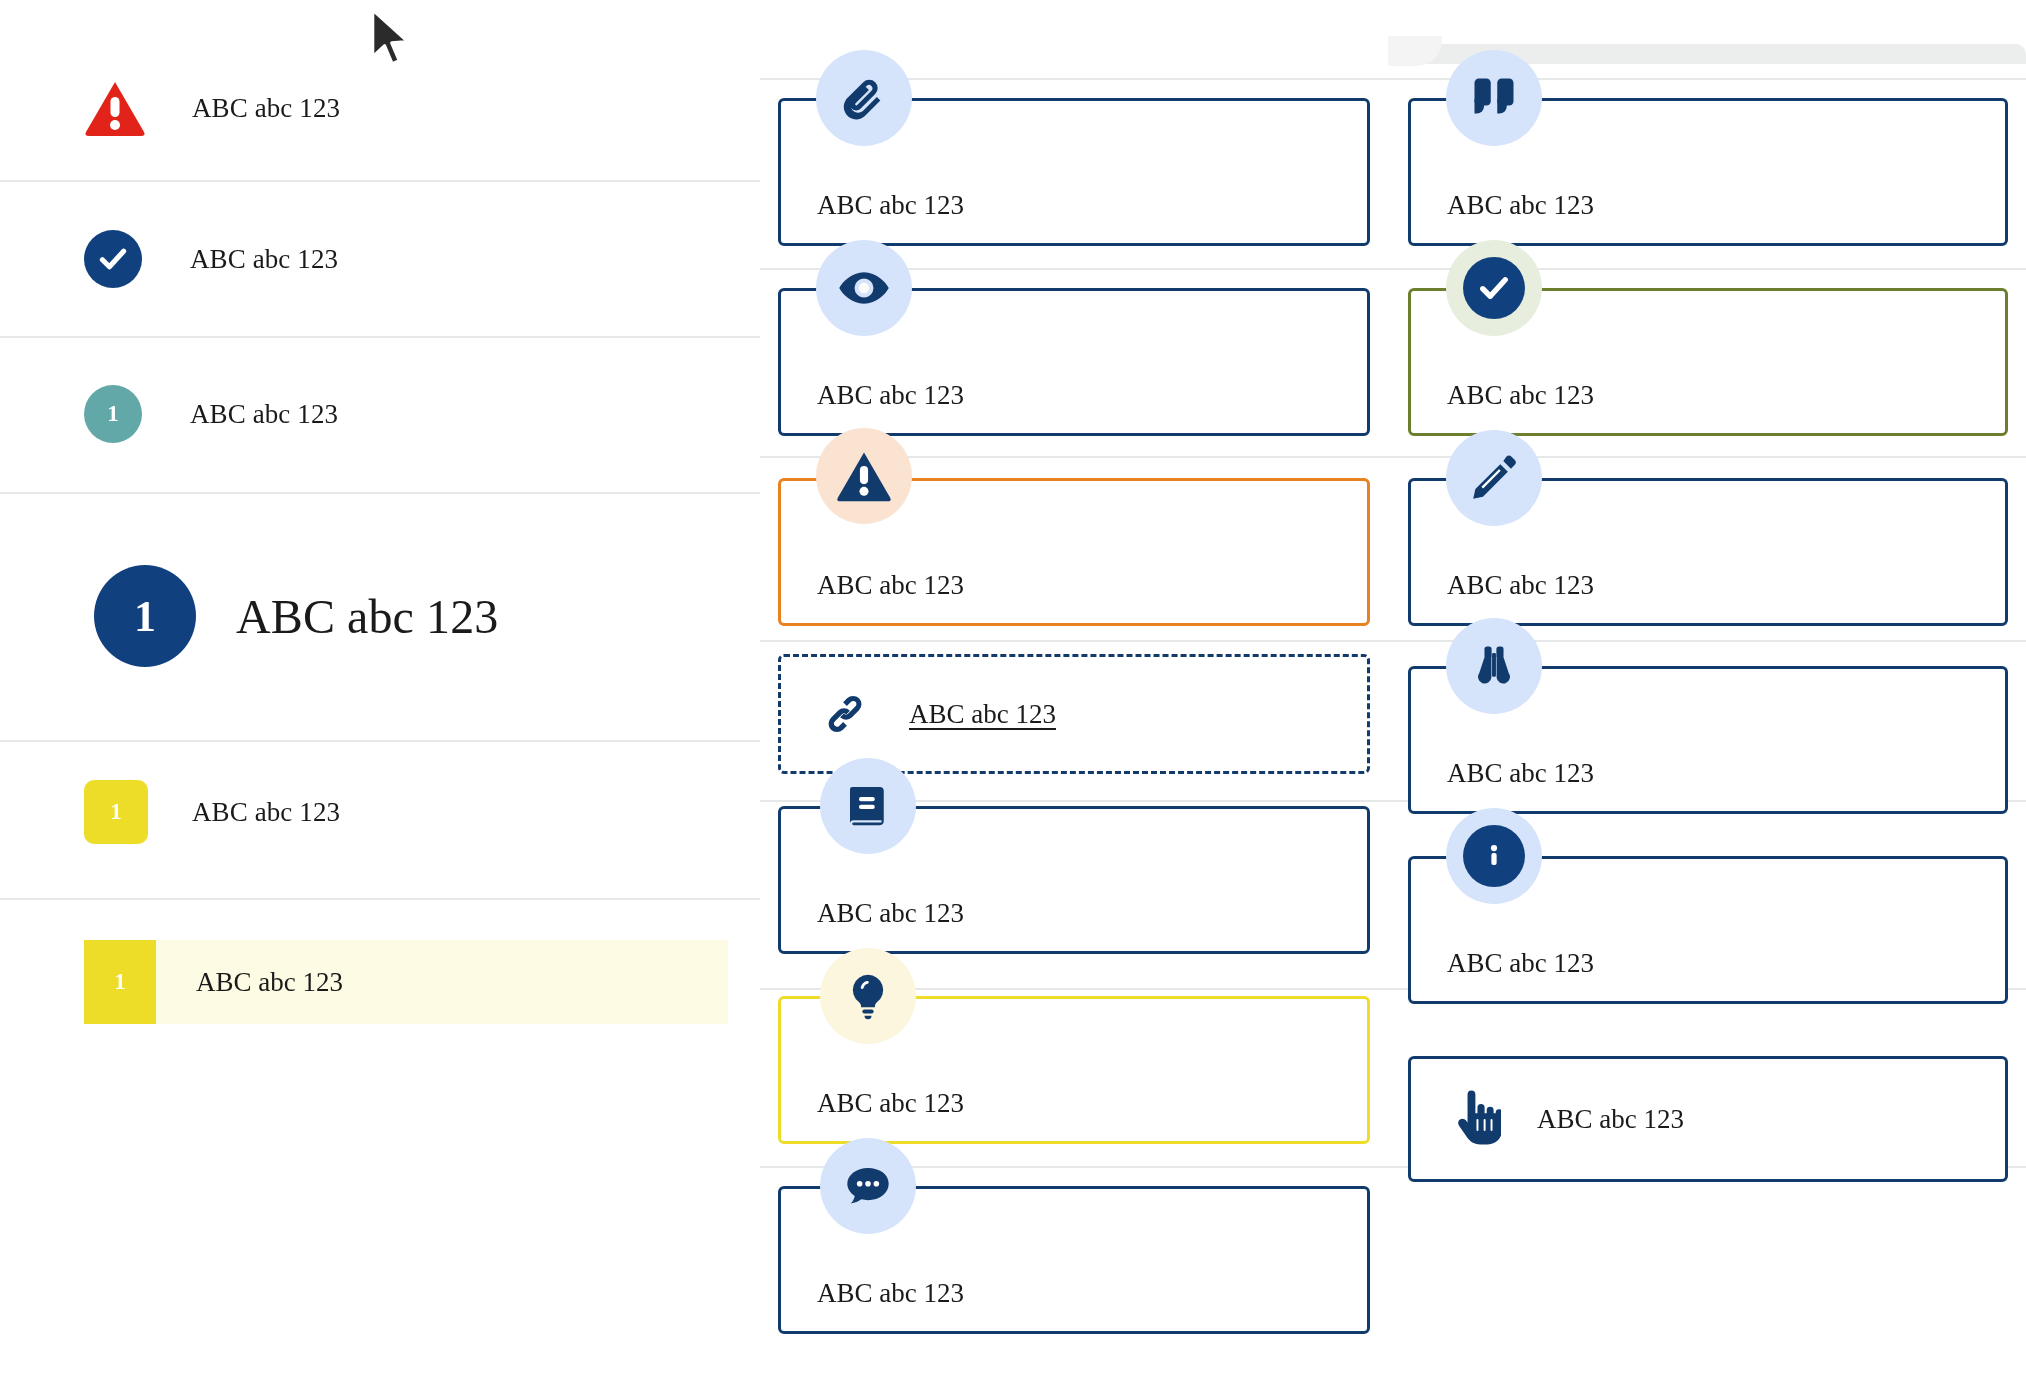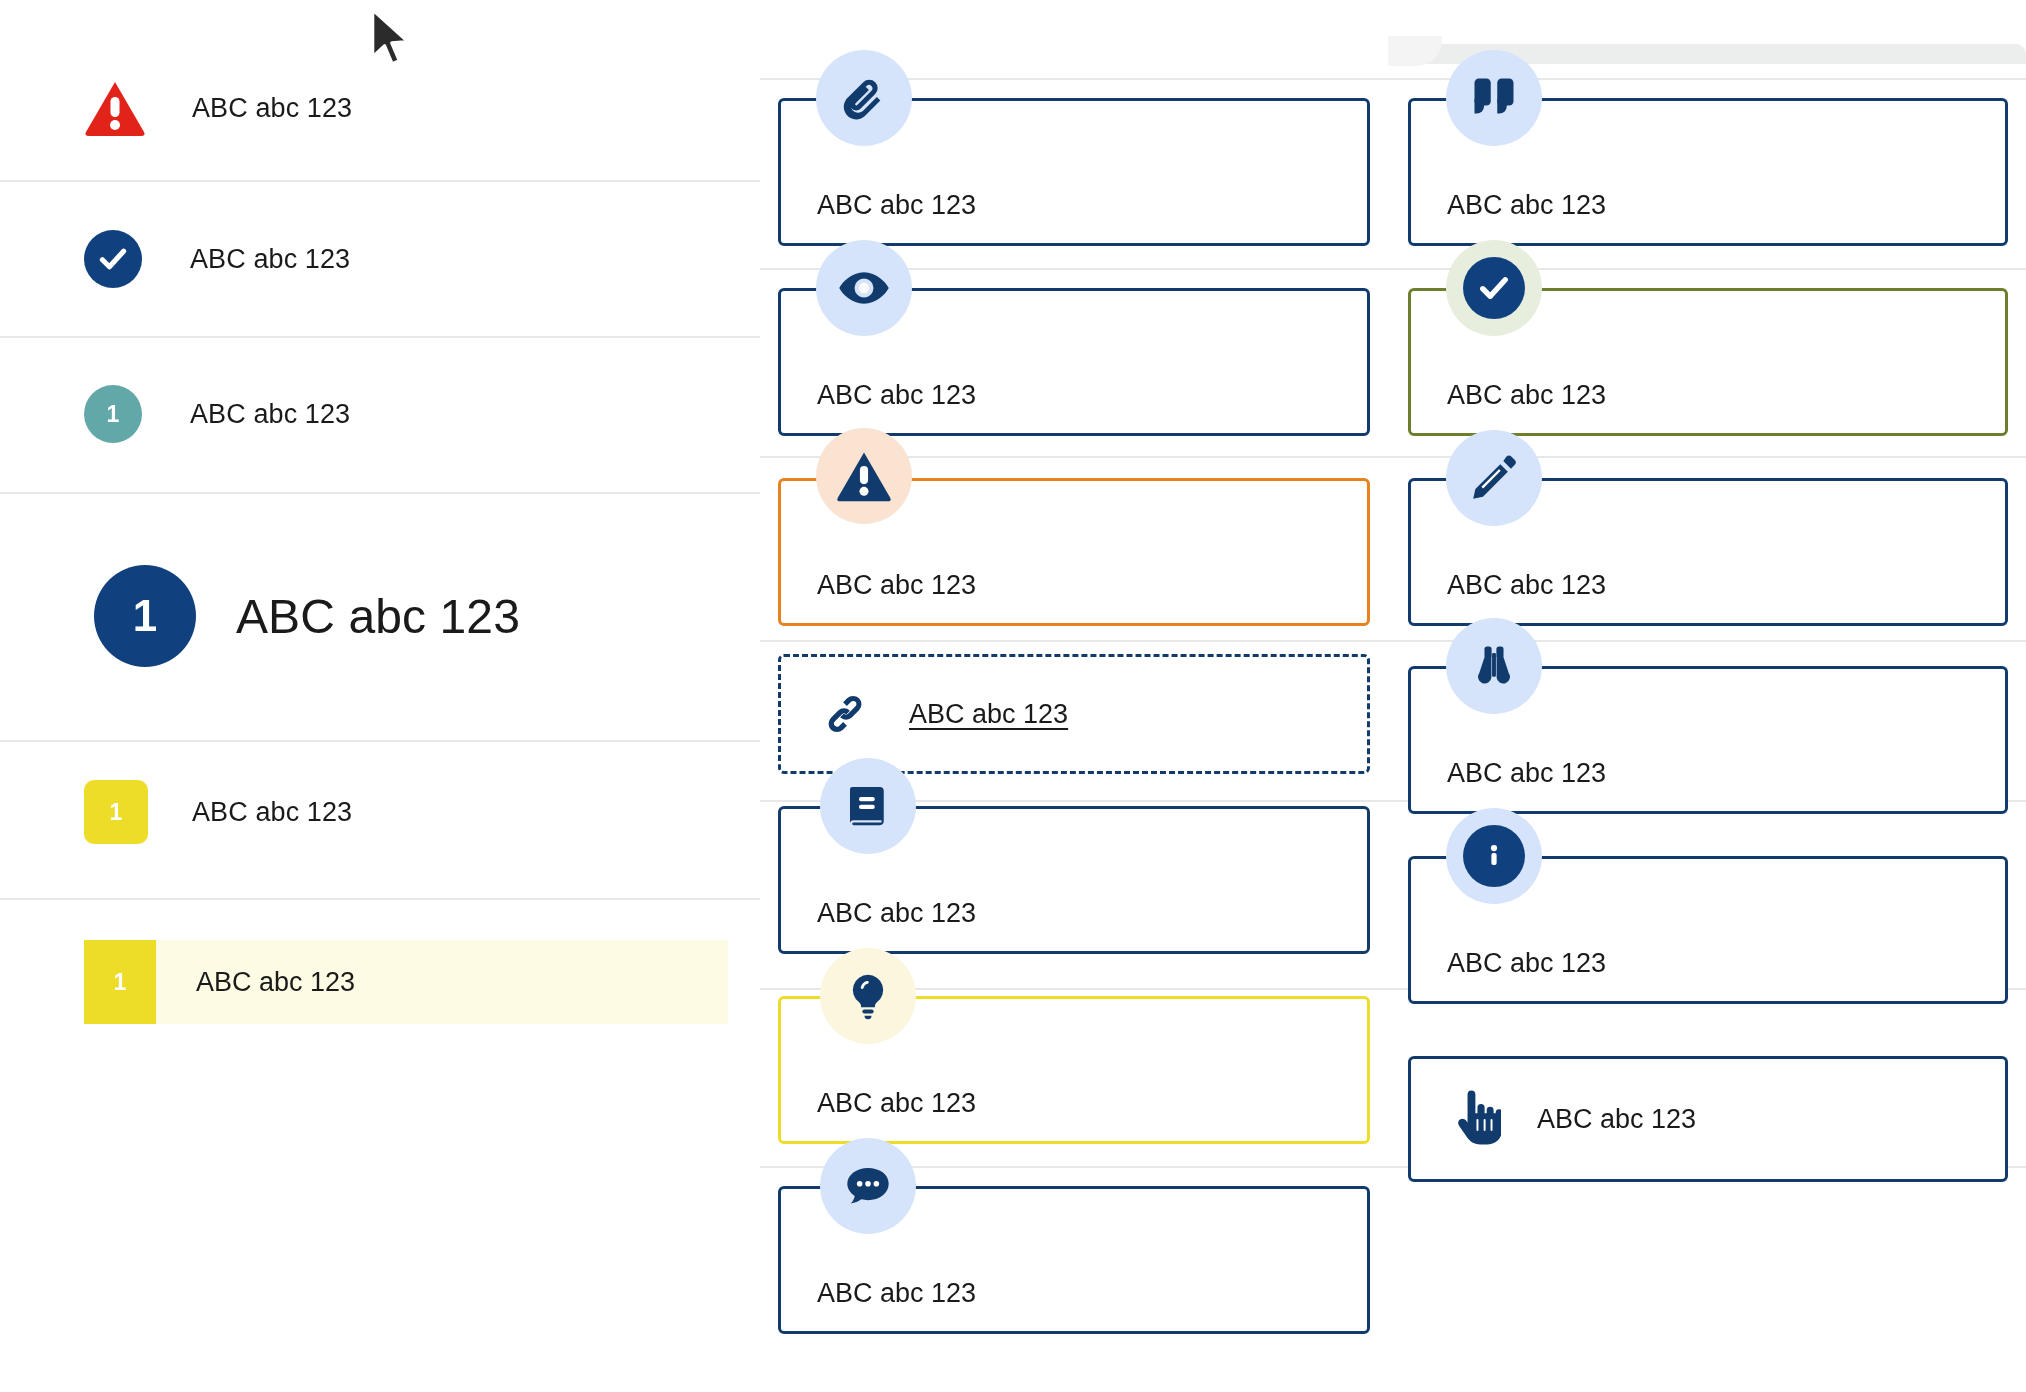--- a/index.html
+++ b/index.html
@@ -2,21 +2,21 @@
 <html><head>
 <meta charset="utf-8">
 <style>
   html,body{margin:0;padding:0;}
   body{
     width:2026px;height:1392px;
     background:#ffffff;
     font-family:"Liberation Sans","DejaVu Sans",sans-serif;
     overflow:hidden;position:relative;
   }
-  .stage{position:absolute;left:0;top:0;width:2026px;height:1392px;}
+  .stage{position:absolute;left:0;top:0;width:2026px;height:1392px;font-family:Liberation Serif, serif;}
 
   
   .rule{position:absolute;left:0;width:2026px;height:2px;background:#e6e7e9;}
   .rule.short{width:760px;}
   .rule.mid{left:760px;width:1266px;}
 
   
   .panel-top{
     position:absolute;left:1392px;top:44px;width:634px;height:20px;
     background:#eceded;border-radius:10px 10px 0 0;

